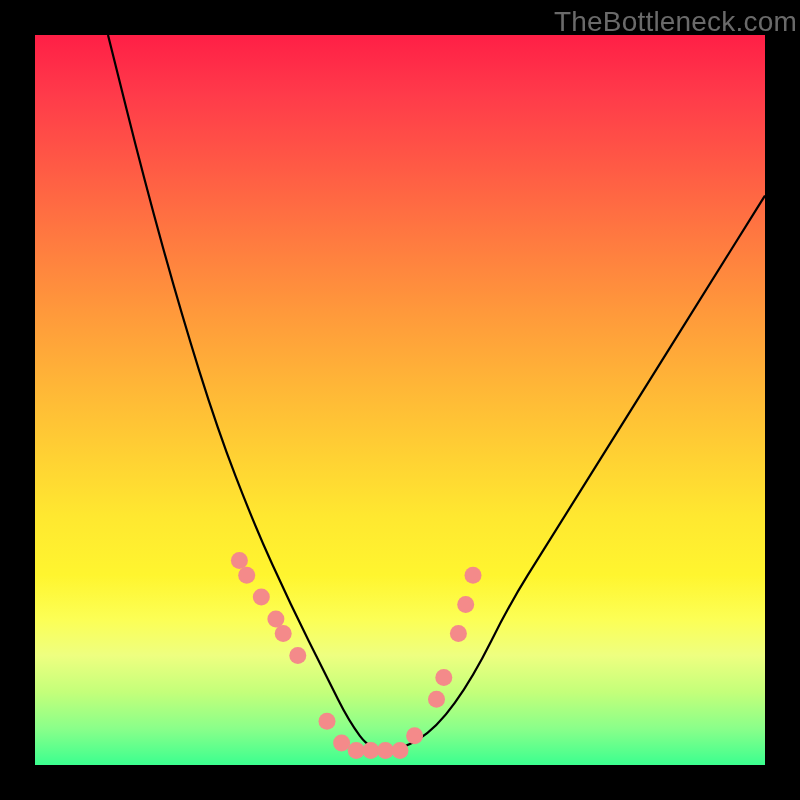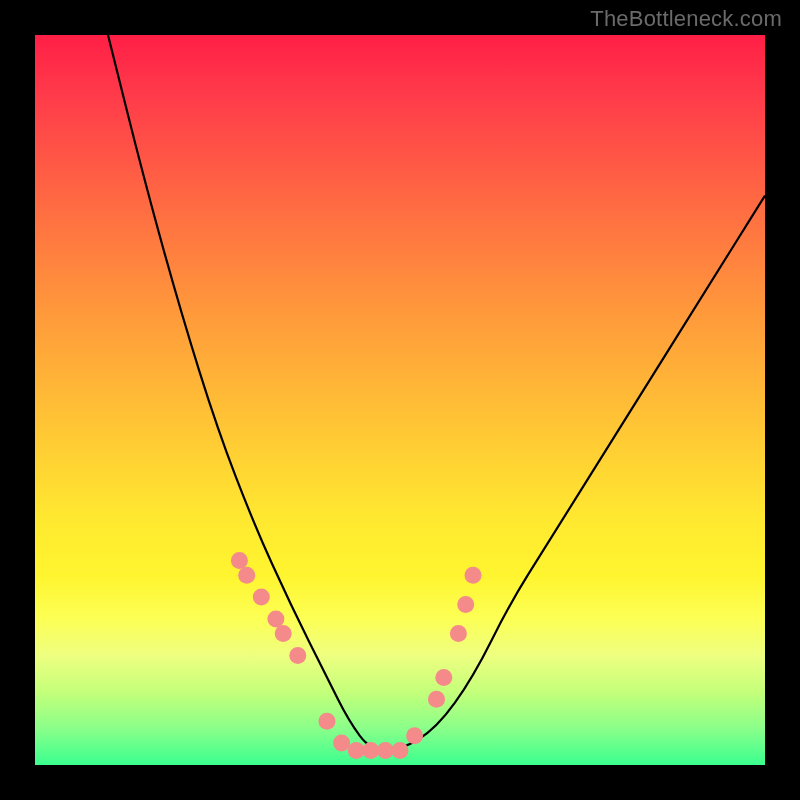--- a/index.html
+++ b/index.html
@@ -38,23 +38,23 @@
       #fcff55 80%,
       #eeff80 85%,
       #c4ff7a 90%,
       #8aff8a 95%,
       #3bff8f 100%
     );
   }
   .watermark {
     position: absolute;
     top: 6px;
-    right: 18px;
+    right: 3px;
     color: #6a6a6a;
-    font-size: 22px;
+    font-size: 28px;
     font-weight: 400;
     letter-spacing: 0.2px;
     user-select: none;
   }
   svg.curve {
     position: absolute;
     left: 0;
     top: 0;
     width: 730px;
     height: 730px;

